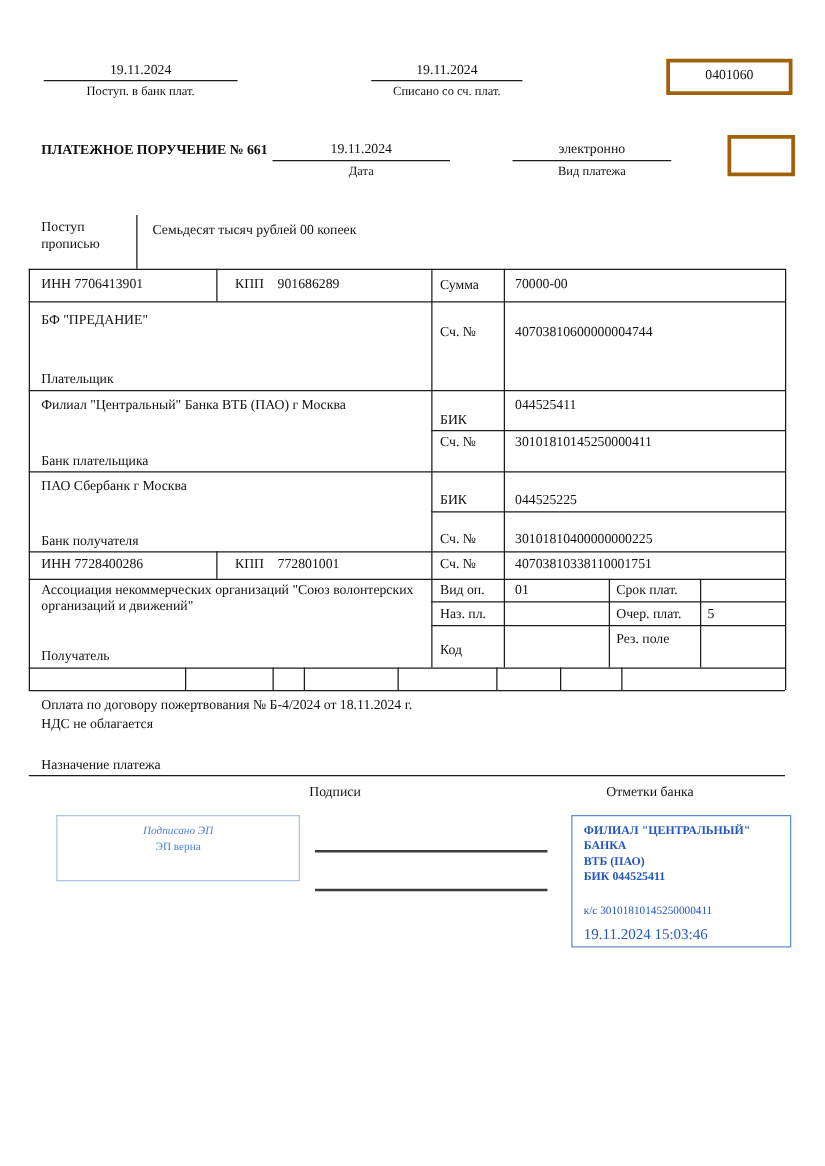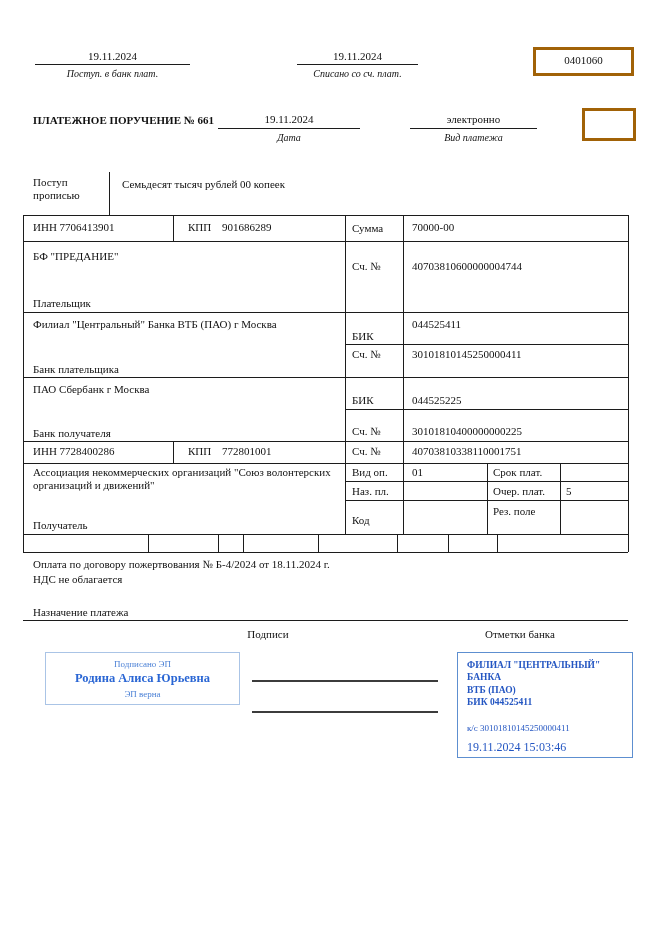--- a/index.html
+++ b/index.html
@@ -4,31 +4,31 @@
 <style>
   html,body { margin:0; padding:0; background:#ffffff; }
   .page {
     position:relative; width:660px; height:933px; background:#ffffff;
     font-family:"Liberation Serif","DejaVu Serif",serif; font-size:11px; color:#111;
     overflow:hidden;
   }
   .abs { position:absolute; line-height:1.15; white-space:pre-wrap; }
   .nowrap { white-space:nowrap; }
   .center { text-align:center; }
-  .small { font-size:10px;font-style:italic; }
+  .small { font-size:10px; }
   .bold { font-weight:bold; }
   .hl { position:absolute; height:1px; background:#1c1c1c; }
   .vl { position:absolute; width:1px; background:#1c1c1c; }
   .box { position:absolute; border:3px solid #a16207; background:#fff; }
   .sig-line { position:absolute; height:2px; background:#3c3c3c; }
   .stamp-left {
     position:absolute; left:45px; top:652px; width:193px; height:51px;
     border:1px solid #aac4e6; text-align:center; color:#4d82d6;
   }
-  .stamp-left .s1 { font-size:9px; margin-top:6px; }
+  .stamp-left .s1 { font-size:9px; margin-top:6px;font-style:italic; }
   .stamp-left .s2 { font-size:12.5px; font-weight:bold; color:#2a66d4; margin-top:2px; }
   .stamp-left .s3 { font-size:9px; margin-top:3px; }
   .stamp-right {
     position:absolute; left:457px; top:652px; width:176px; height:106px;
     border:1px solid #5d8fd0; color:#2456c2; box-sizing:border-box; padding:6px 9px 0 9px;
   }
   .stamp-right .b1 { font-weight:bold; font-size:9.5px; line-height:1.3; }
   .stamp-right .corr { font-size:9px; margin-top:15px; }
   .stamp-right .status { font-weight:bold; font-size:14.5px; margin-top:7px; }
   .stamp-right .dt { font-size:12px; margin-top:7px; }
@@ -142,21 +142,20 @@
   <div class="abs nowrap" style="left:33px;top:558px">Оплата по договору пожертвования № Б-4/2024 от 18.11.2024 г.</div>
   <div class="abs nowrap" style="left:33px;top:573px">НДС не облагается</div>
   <div class="abs nowrap" style="left:33px;top:606px">Назначение платежа</div>
   <div class="hl" style="left:23px;top:620px;width:605px"></div>
 
   <div class="abs center nowrap" style="left:220px;top:628px;width:96px">Подписи</div>
   <div class="abs center nowrap" style="left:470px;top:628px;width:100px">Отметки банка</div>
 
   <div class="stamp-left">
     <div class="s1">Подписано ЭП</div>
-    <div class="s2">Родина Алиса Юрьевна</div>
     <div class="s3">ЭП верна</div>
   </div>
 
   <div class="sig-line" style="left:252px;top:680px;width:186px"></div>
   <div class="sig-line" style="left:252px;top:711px;width:186px"></div>
 
   <div class="stamp-right">
     <div class="b1">ФИЛИАЛ "ЦЕНТРАЛЬНЫЙ" БАНКА</div>
     <div class="b1">ВТБ (ПАО)</div>
     <div class="b1">БИК 044525411</div>

